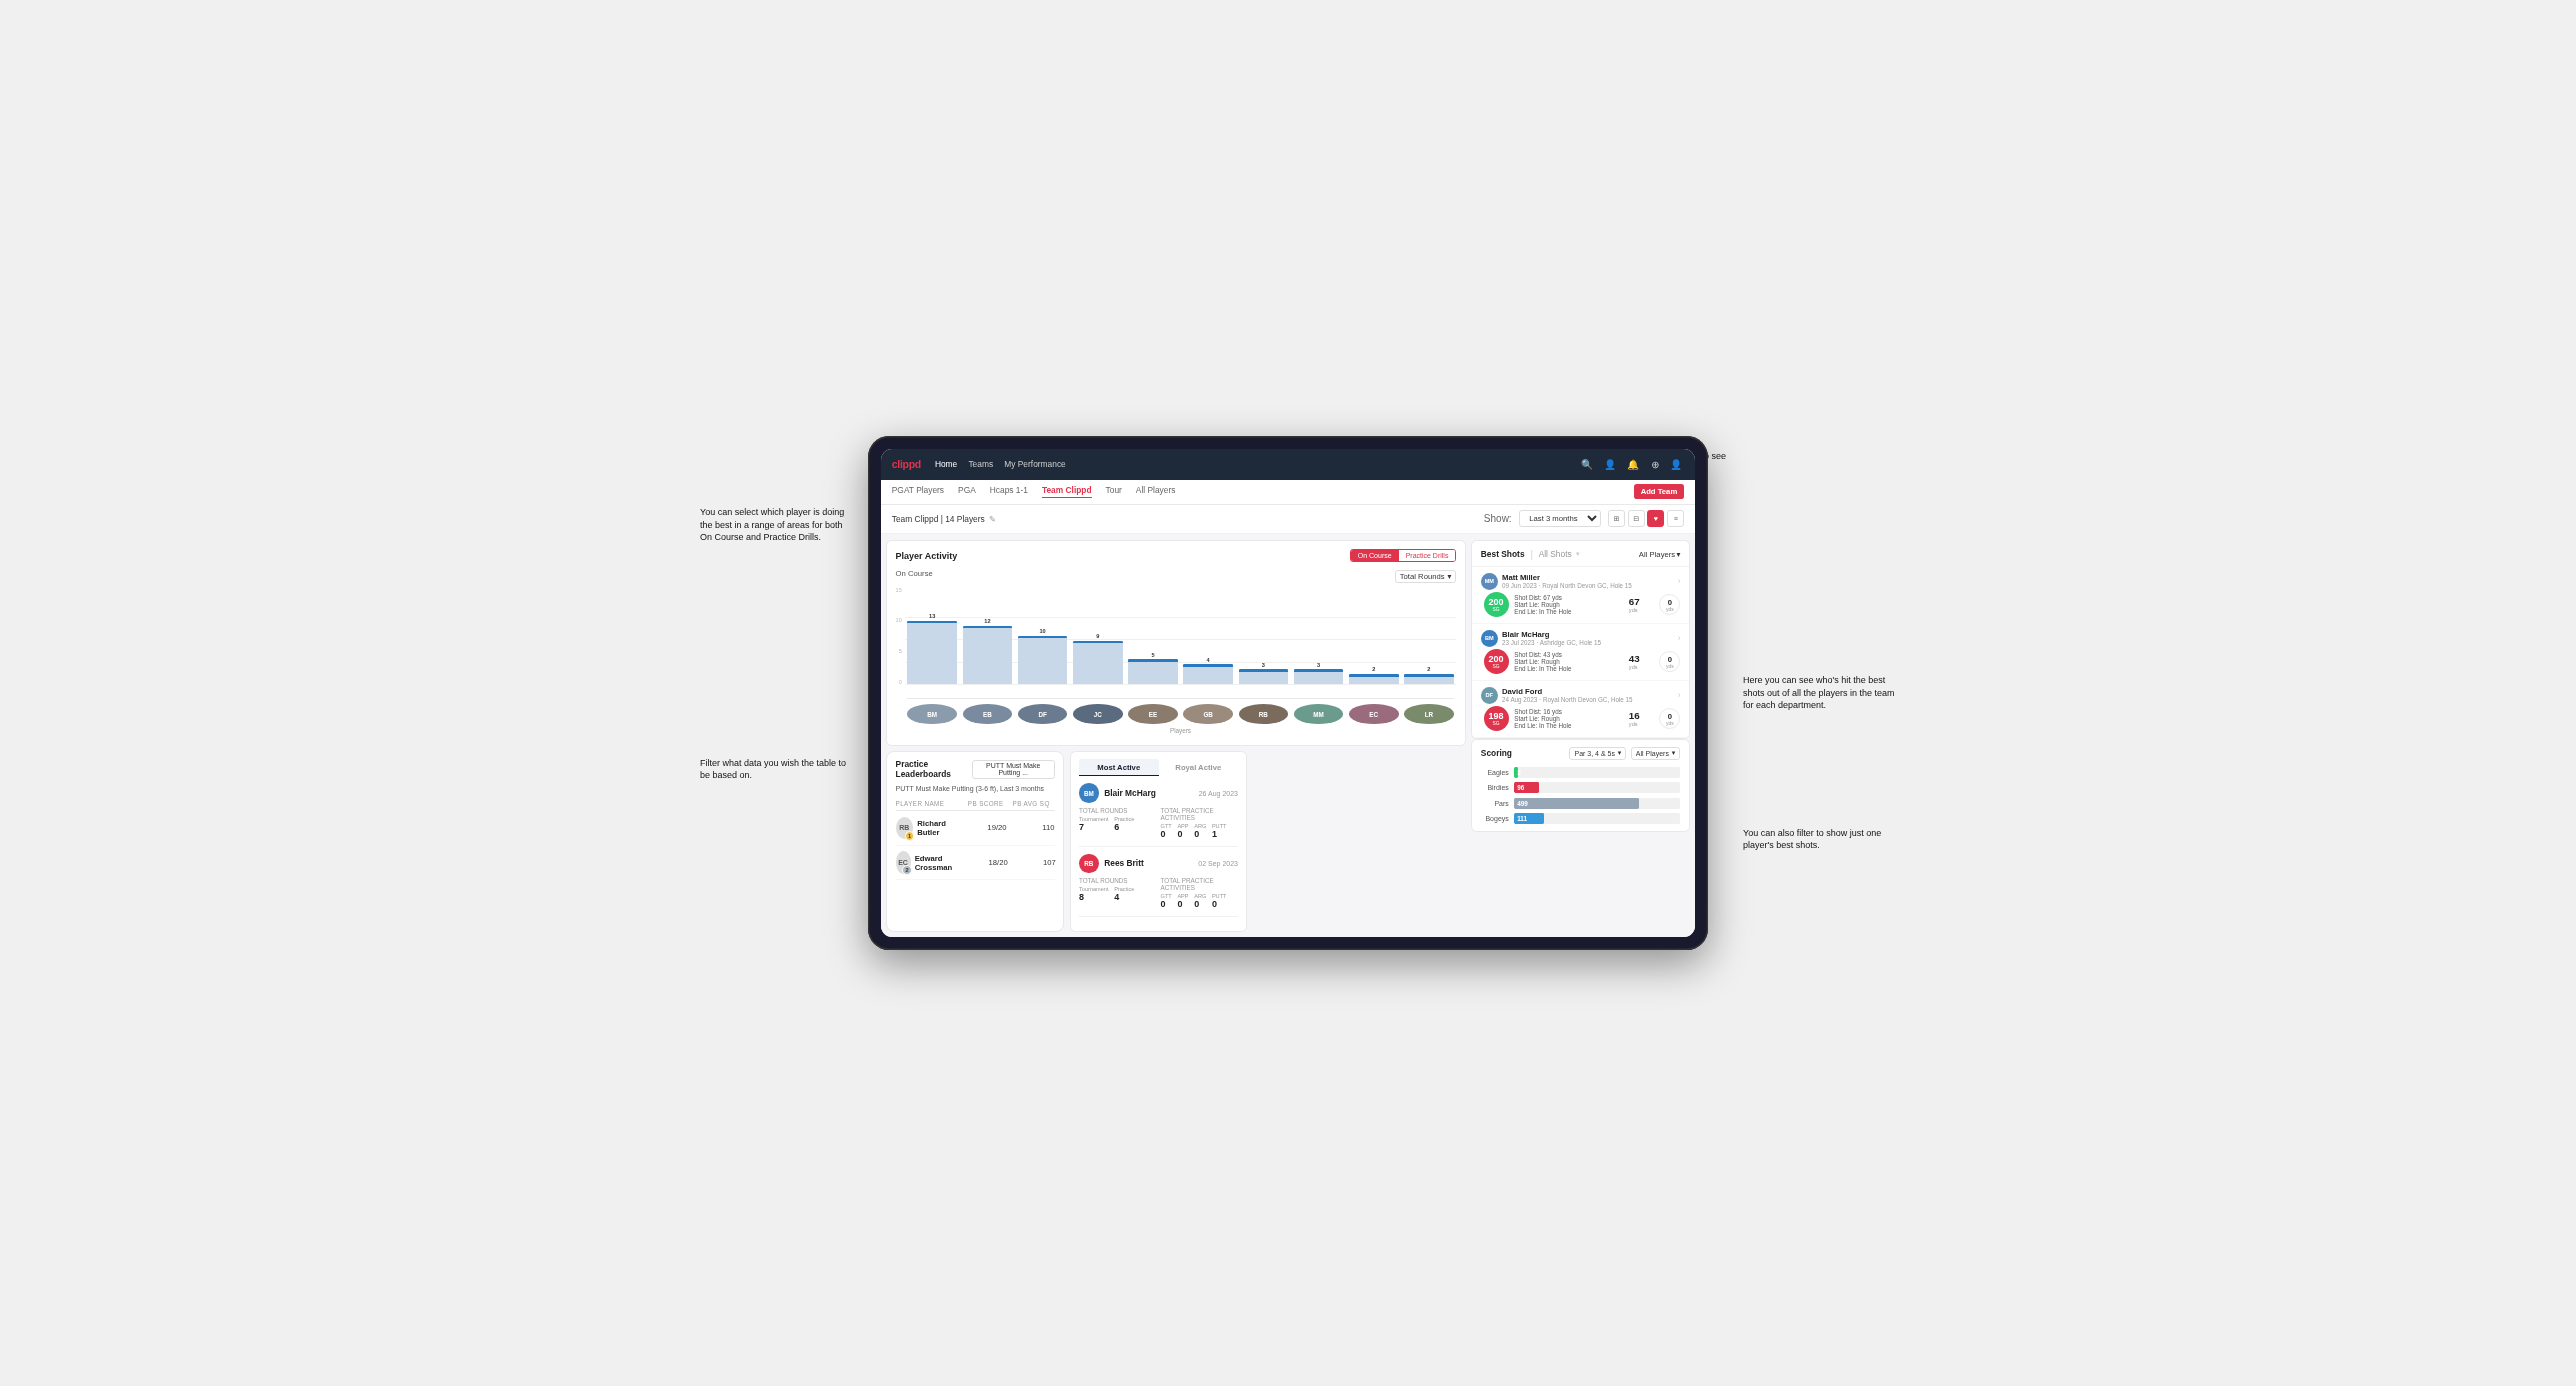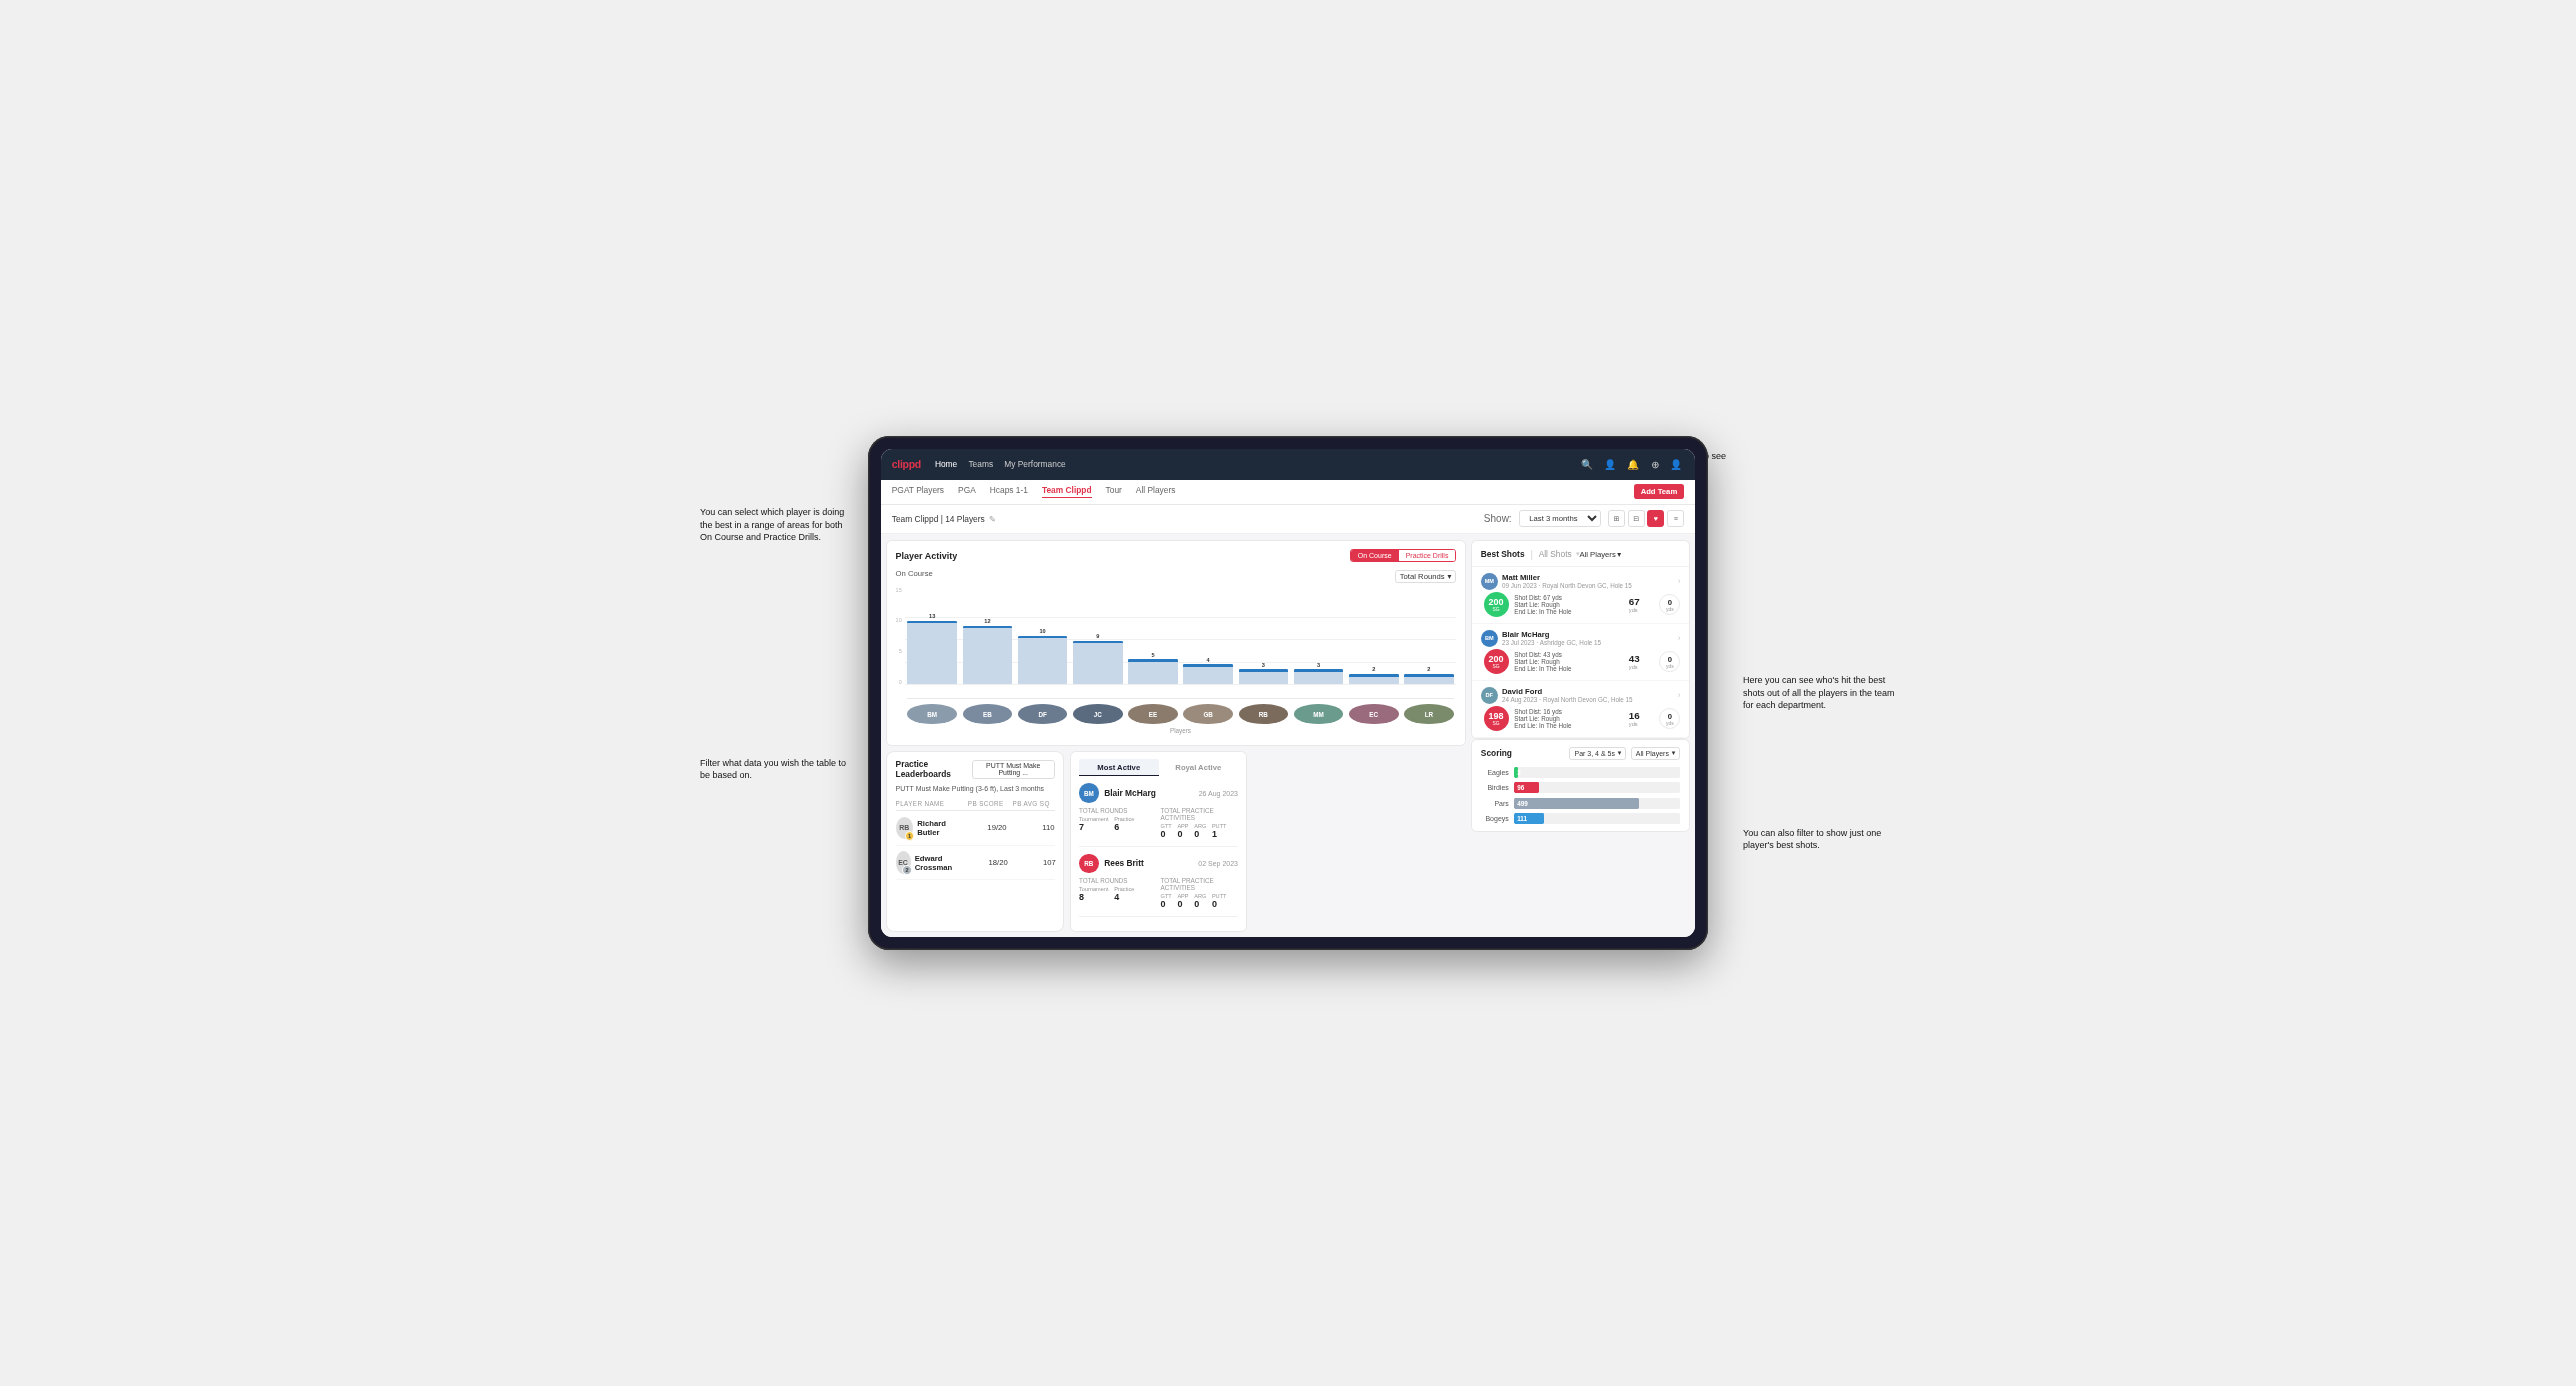--- a/index.html
+++ b/index.html
@@ -388,21 +388,21 @@
       background: #fff;
       margin: 5.6px 5.6px 0 0;
       border-radius: 5.6px;
       border: 0.7px solid #e8e8e8;
       overflow: hidden;
     }
 
     .best-shots-header {
       display: flex;
       align-items: center;
-      justify-content: flex-start;
+      justify-content: space-between;
       padding: 7px 8.4px 5.6px;
       border-bottom: 0.7px solid #f0f0f0;
     }
 
     .best-shots-tabs {
       display: flex;
       gap: 2.8px;
       align-items: center;
     }
 

